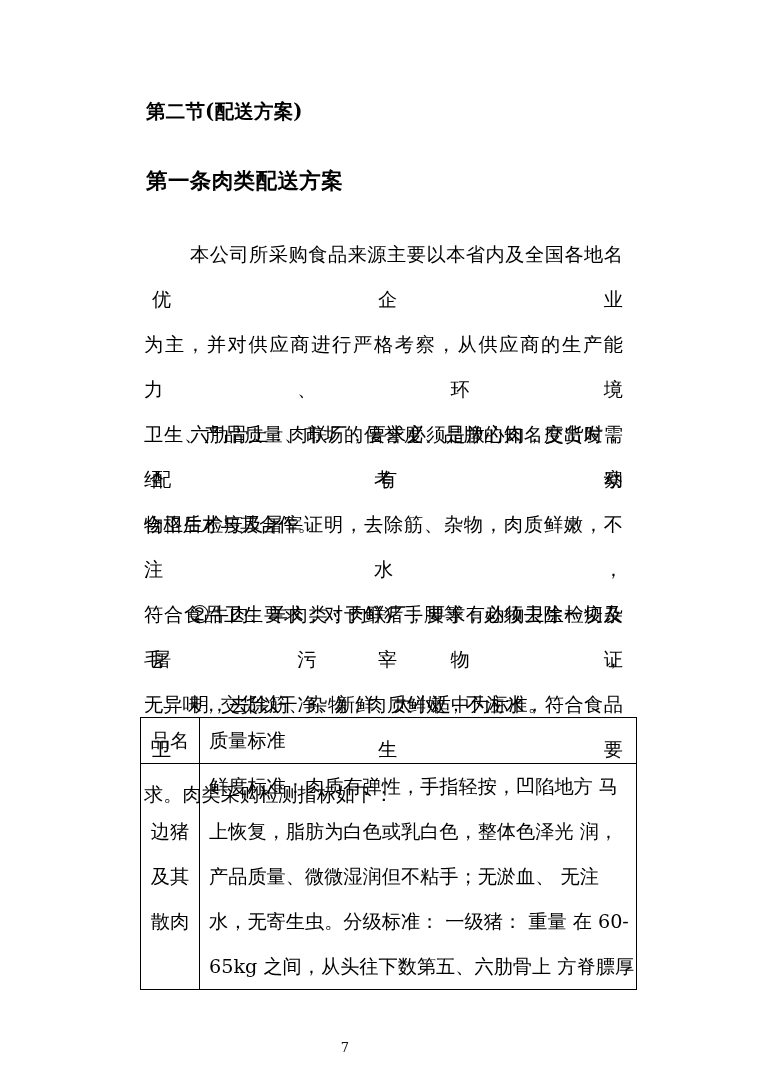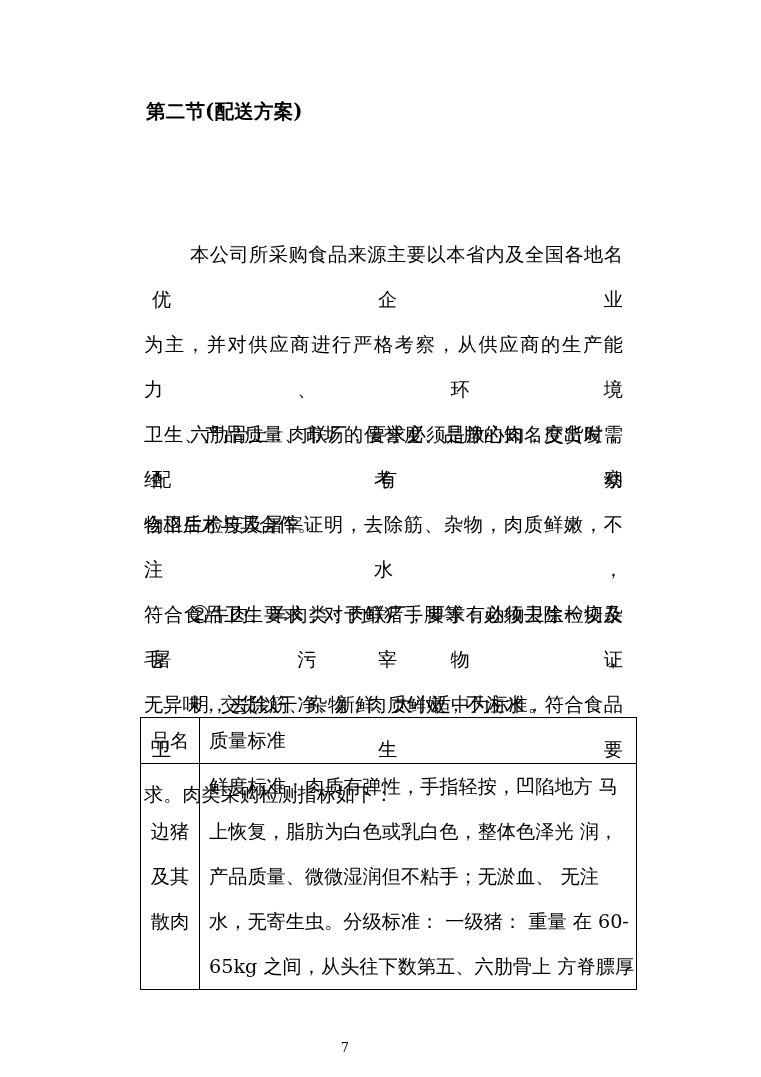--- a/index.html
+++ b/index.html
@@ -128,20 +128,21 @@
     color: #111;
   }
 </style>
 </head>
 <body>
 
 <div class="page">
 
   <div class="h-section">第二节(配送方案)</div>
 
+  <div class="h-article">第一条肉类配送方案</div>
 
   <div class="body-block" style="top:232px;">
     <span class="jline ind">本公司所采购食品来源主要以本省内及全国各地名优企业</span>
     <span class="jline">为主，并对供应商进行严格考察，从供应商的生产能力、环境</span>
     <span class="jline">卫生、产品质量、市场的信誉度、品牌的知名度出发，经考察</span>
     <span class="jline last">合格后才与其合作。</span>
   </div>
 
   <div class="body-block" style="top:412px;">
     <span class="jline ind">六肋骨上：肉联厂，要求必须是放心肉，交货时需配有动</span>

